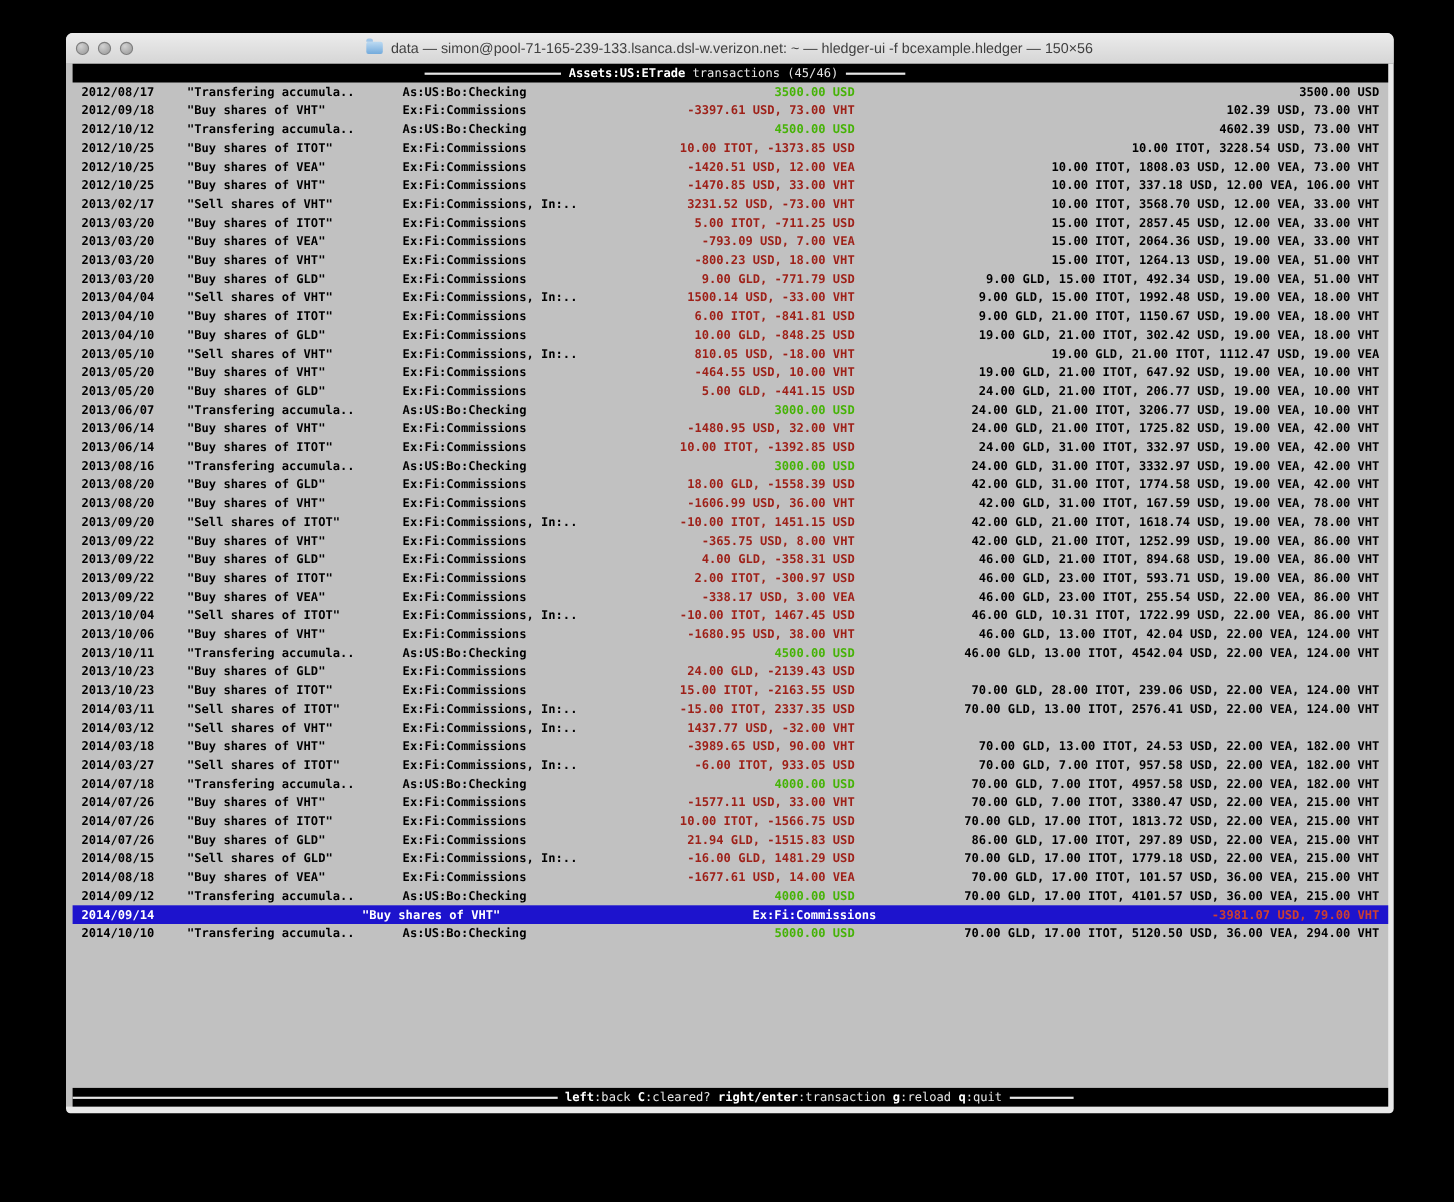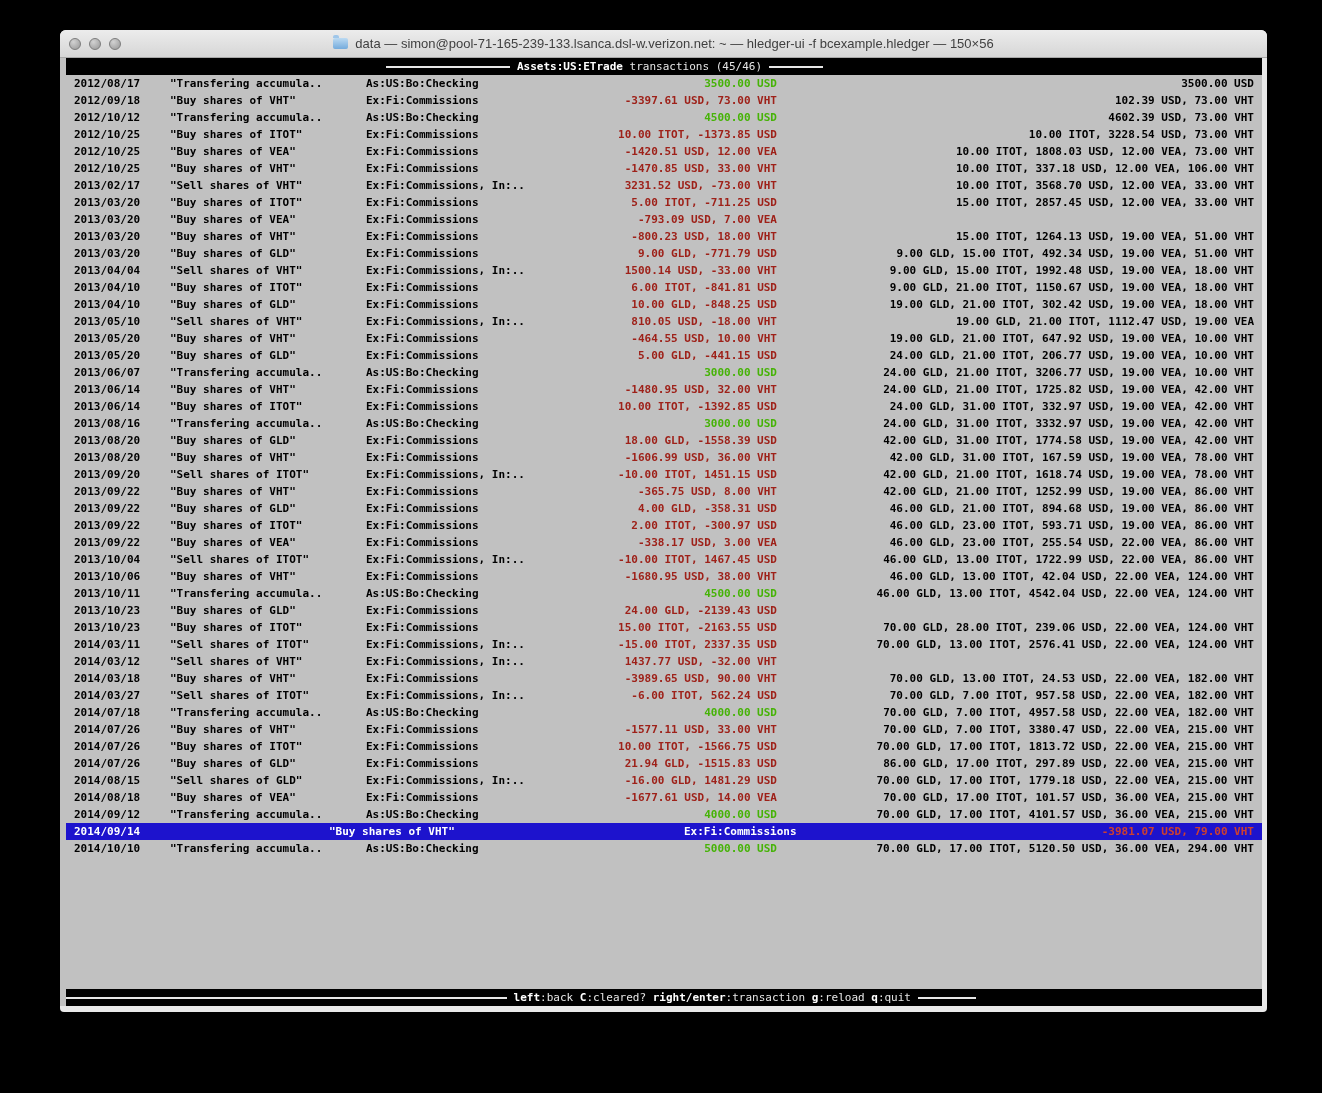--- a/index.html
+++ b/index.html
@@ -74,49 +74,49 @@
       </div>
       <div class="rows">
           <div class="row"><span class="c date">2012/08/17</span><span class="c desc">"Transfering accumula..</span><span class="c acct">As:US:Bo:Checking</span><span class="c amt green">3500.00 USD</span><span class="c bal">3500.00 USD</span></div>
           <div class="row"><span class="c date">2012/09/18</span><span class="c desc">"Buy shares of VHT"</span><span class="c acct">Ex:Fi:Commissions</span><span class="c amt red">-3397.61 USD, 73.00 VHT</span><span class="c bal">102.39 USD, 73.00 VHT</span></div>
           <div class="row"><span class="c date">2012/10/12</span><span class="c desc">"Transfering accumula..</span><span class="c acct">As:US:Bo:Checking</span><span class="c amt green">4500.00 USD</span><span class="c bal">4602.39 USD, 73.00 VHT</span></div>
           <div class="row"><span class="c date">2012/10/25</span><span class="c desc">"Buy shares of ITOT"</span><span class="c acct">Ex:Fi:Commissions</span><span class="c amt red">10.00 ITOT, -1373.85 USD</span><span class="c bal">10.00 ITOT, 3228.54 USD, 73.00 VHT</span></div>
           <div class="row"><span class="c date">2012/10/25</span><span class="c desc">"Buy shares of VEA"</span><span class="c acct">Ex:Fi:Commissions</span><span class="c amt red">-1420.51 USD, 12.00 VEA</span><span class="c bal">10.00 ITOT, 1808.03 USD, 12.00 VEA, 73.00 VHT</span></div>
           <div class="row"><span class="c date">2012/10/25</span><span class="c desc">"Buy shares of VHT"</span><span class="c acct">Ex:Fi:Commissions</span><span class="c amt red">-1470.85 USD, 33.00 VHT</span><span class="c bal">10.00 ITOT, 337.18 USD, 12.00 VEA, 106.00 VHT</span></div>
           <div class="row"><span class="c date">2013/02/17</span><span class="c desc">"Sell shares of VHT"</span><span class="c acct">Ex:Fi:Commissions, In:..</span><span class="c amt red">3231.52 USD, -73.00 VHT</span><span class="c bal">10.00 ITOT, 3568.70 USD, 12.00 VEA, 33.00 VHT</span></div>
           <div class="row"><span class="c date">2013/03/20</span><span class="c desc">"Buy shares of ITOT"</span><span class="c acct">Ex:Fi:Commissions</span><span class="c amt red">5.00 ITOT, -711.25 USD</span><span class="c bal">15.00 ITOT, 2857.45 USD, 12.00 VEA, 33.00 VHT</span></div>
-          <div class="row"><span class="c date">2013/03/20</span><span class="c desc">"Buy shares of VEA"</span><span class="c acct">Ex:Fi:Commissions</span><span class="c amt red">-793.09 USD, 7.00 VEA</span></div>
+          <div class="row"><span class="c date">2013/03/20</span><span class="c desc">"Buy shares of VEA"</span><span class="c acct">Ex:Fi:Commissions</span><span class="c amt red">-793.09 USD, 7.00 VEA</span><span class="c bal">15.00 ITOT, 2064.36 USD, 19.00 VEA, 33.00 VHT</span></div>
           <div class="row"><span class="c date">2013/03/20</span><span class="c desc">"Buy shares of VHT"</span><span class="c acct">Ex:Fi:Commissions</span><span class="c amt red">-800.23 USD, 18.00 VHT</span><span class="c bal">15.00 ITOT, 1264.13 USD, 19.00 VEA, 51.00 VHT</span></div>
           <div class="row"><span class="c date">2013/03/20</span><span class="c desc">"Buy shares of GLD"</span><span class="c acct">Ex:Fi:Commissions</span><span class="c amt red">9.00 GLD, -771.79 USD</span><span class="c bal">9.00 GLD, 15.00 ITOT, 492.34 USD, 19.00 VEA, 51.00 VHT</span></div>
           <div class="row"><span class="c date">2013/04/04</span><span class="c desc">"Sell shares of VHT"</span><span class="c acct">Ex:Fi:Commissions, In:..</span><span class="c amt red">1500.14 USD, -33.00 VHT</span><span class="c bal">9.00 GLD, 15.00 ITOT, 1992.48 USD, 19.00 VEA, 18.00 VHT</span></div>
           <div class="row"><span class="c date">2013/04/10</span><span class="c desc">"Buy shares of ITOT"</span><span class="c acct">Ex:Fi:Commissions</span><span class="c amt red">6.00 ITOT, -841.81 USD</span><span class="c bal">9.00 GLD, 21.00 ITOT, 1150.67 USD, 19.00 VEA, 18.00 VHT</span></div>
           <div class="row"><span class="c date">2013/04/10</span><span class="c desc">"Buy shares of GLD"</span><span class="c acct">Ex:Fi:Commissions</span><span class="c amt red">10.00 GLD, -848.25 USD</span><span class="c bal">19.00 GLD, 21.00 ITOT, 302.42 USD, 19.00 VEA, 18.00 VHT</span></div>
           <div class="row"><span class="c date">2013/05/10</span><span class="c desc">"Sell shares of VHT"</span><span class="c acct">Ex:Fi:Commissions, In:..</span><span class="c amt red">810.05 USD, -18.00 VHT</span><span class="c bal">19.00 GLD, 21.00 ITOT, 1112.47 USD, 19.00 VEA</span></div>
           <div class="row"><span class="c date">2013/05/20</span><span class="c desc">"Buy shares of VHT"</span><span class="c acct">Ex:Fi:Commissions</span><span class="c amt red">-464.55 USD, 10.00 VHT</span><span class="c bal">19.00 GLD, 21.00 ITOT, 647.92 USD, 19.00 VEA, 10.00 VHT</span></div>
           <div class="row"><span class="c date">2013/05/20</span><span class="c desc">"Buy shares of GLD"</span><span class="c acct">Ex:Fi:Commissions</span><span class="c amt red">5.00 GLD, -441.15 USD</span><span class="c bal">24.00 GLD, 21.00 ITOT, 206.77 USD, 19.00 VEA, 10.00 VHT</span></div>
           <div class="row"><span class="c date">2013/06/07</span><span class="c desc">"Transfering accumula..</span><span class="c acct">As:US:Bo:Checking</span><span class="c amt green">3000.00 USD</span><span class="c bal">24.00 GLD, 21.00 ITOT, 3206.77 USD, 19.00 VEA, 10.00 VHT</span></div>
           <div class="row"><span class="c date">2013/06/14</span><span class="c desc">"Buy shares of VHT"</span><span class="c acct">Ex:Fi:Commissions</span><span class="c amt red">-1480.95 USD, 32.00 VHT</span><span class="c bal">24.00 GLD, 21.00 ITOT, 1725.82 USD, 19.00 VEA, 42.00 VHT</span></div>
           <div class="row"><span class="c date">2013/06/14</span><span class="c desc">"Buy shares of ITOT"</span><span class="c acct">Ex:Fi:Commissions</span><span class="c amt red">10.00 ITOT, -1392.85 USD</span><span class="c bal">24.00 GLD, 31.00 ITOT, 332.97 USD, 19.00 VEA, 42.00 VHT</span></div>
           <div class="row"><span class="c date">2013/08/16</span><span class="c desc">"Transfering accumula..</span><span class="c acct">As:US:Bo:Checking</span><span class="c amt green">3000.00 USD</span><span class="c bal">24.00 GLD, 31.00 ITOT, 3332.97 USD, 19.00 VEA, 42.00 VHT</span></div>
           <div class="row"><span class="c date">2013/08/20</span><span class="c desc">"Buy shares of GLD"</span><span class="c acct">Ex:Fi:Commissions</span><span class="c amt red">18.00 GLD, -1558.39 USD</span><span class="c bal">42.00 GLD, 31.00 ITOT, 1774.58 USD, 19.00 VEA, 42.00 VHT</span></div>
           <div class="row"><span class="c date">2013/08/20</span><span class="c desc">"Buy shares of VHT"</span><span class="c acct">Ex:Fi:Commissions</span><span class="c amt red">-1606.99 USD, 36.00 VHT</span><span class="c bal">42.00 GLD, 31.00 ITOT, 167.59 USD, 19.00 VEA, 78.00 VHT</span></div>
           <div class="row"><span class="c date">2013/09/20</span><span class="c desc">"Sell shares of ITOT"</span><span class="c acct">Ex:Fi:Commissions, In:..</span><span class="c amt red">-10.00 ITOT, 1451.15 USD</span><span class="c bal">42.00 GLD, 21.00 ITOT, 1618.74 USD, 19.00 VEA, 78.00 VHT</span></div>
           <div class="row"><span class="c date">2013/09/22</span><span class="c desc">"Buy shares of VHT"</span><span class="c acct">Ex:Fi:Commissions</span><span class="c amt red">-365.75 USD, 8.00 VHT</span><span class="c bal">42.00 GLD, 21.00 ITOT, 1252.99 USD, 19.00 VEA, 86.00 VHT</span></div>
           <div class="row"><span class="c date">2013/09/22</span><span class="c desc">"Buy shares of GLD"</span><span class="c acct">Ex:Fi:Commissions</span><span class="c amt red">4.00 GLD, -358.31 USD</span><span class="c bal">46.00 GLD, 21.00 ITOT, 894.68 USD, 19.00 VEA, 86.00 VHT</span></div>
           <div class="row"><span class="c date">2013/09/22</span><span class="c desc">"Buy shares of ITOT"</span><span class="c acct">Ex:Fi:Commissions</span><span class="c amt red">2.00 ITOT, -300.97 USD</span><span class="c bal">46.00 GLD, 23.00 ITOT, 593.71 USD, 19.00 VEA, 86.00 VHT</span></div>
           <div class="row"><span class="c date">2013/09/22</span><span class="c desc">"Buy shares of VEA"</span><span class="c acct">Ex:Fi:Commissions</span><span class="c amt red">-338.17 USD, 3.00 VEA</span><span class="c bal">46.00 GLD, 23.00 ITOT, 255.54 USD, 22.00 VEA, 86.00 VHT</span></div>
-          <div class="row"><span class="c date">2013/10/04</span><span class="c desc">"Sell shares of ITOT"</span><span class="c acct">Ex:Fi:Commissions, In:..</span><span class="c amt red">-10.00 ITOT, 1467.45 USD</span><span class="c bal">46.00 GLD, 13.00 ITOT, 1722.99 USD, 22.00 VEA, 86.00 VHT</span></div>
+          <div class="row"><span class="c date">2013/10/04</span><span class="c desc">"Sell shares of ITOT"</span><span class="c acct">Ex:Fi:Commissions, In:..</span><span class="c amt red">-10.00 ITOT, 1467.45 USD</span><span class="c bal">46.00 GLD, 10.31 ITOT, 1722.99 USD, 22.00 VEA, 86.00 VHT</span></div>
           <div class="row"><span class="c date">2013/10/06</span><span class="c desc">"Buy shares of VHT"</span><span class="c acct">Ex:Fi:Commissions</span><span class="c amt red">-1680.95 USD, 38.00 VHT</span><span class="c bal">46.00 GLD, 13.00 ITOT, 42.04 USD, 22.00 VEA, 124.00 VHT</span></div>
           <div class="row"><span class="c date">2013/10/11</span><span class="c desc">"Transfering accumula..</span><span class="c acct">As:US:Bo:Checking</span><span class="c amt green">4500.00 USD</span><span class="c bal">46.00 GLD, 13.00 ITOT, 4542.04 USD, 22.00 VEA, 124.00 VHT</span></div>
           <div class="row"><span class="c date">2013/10/23</span><span class="c desc">"Buy shares of GLD"</span><span class="c acct">Ex:Fi:Commissions</span><span class="c amt red">24.00 GLD, -2139.43 USD</span></div>
           <div class="row"><span class="c date">2013/10/23</span><span class="c desc">"Buy shares of ITOT"</span><span class="c acct">Ex:Fi:Commissions</span><span class="c amt red">15.00 ITOT, -2163.55 USD</span><span class="c bal">70.00 GLD, 28.00 ITOT, 239.06 USD, 22.00 VEA, 124.00 VHT</span></div>
           <div class="row"><span class="c date">2014/03/11</span><span class="c desc">"Sell shares of ITOT"</span><span class="c acct">Ex:Fi:Commissions, In:..</span><span class="c amt red">-15.00 ITOT, 2337.35 USD</span><span class="c bal">70.00 GLD, 13.00 ITOT, 2576.41 USD, 22.00 VEA, 124.00 VHT</span></div>
           <div class="row"><span class="c date">2014/03/12</span><span class="c desc">"Sell shares of VHT"</span><span class="c acct">Ex:Fi:Commissions, In:..</span><span class="c amt red">1437.77 USD, -32.00 VHT</span></div>
           <div class="row"><span class="c date">2014/03/18</span><span class="c desc">"Buy shares of VHT"</span><span class="c acct">Ex:Fi:Commissions</span><span class="c amt red">-3989.65 USD, 90.00 VHT</span><span class="c bal">70.00 GLD, 13.00 ITOT, 24.53 USD, 22.00 VEA, 182.00 VHT</span></div>
-          <div class="row"><span class="c date">2014/03/27</span><span class="c desc">"Sell shares of ITOT"</span><span class="c acct">Ex:Fi:Commissions, In:..</span><span class="c amt red">-6.00 ITOT, 562.24 USD</span><span class="c bal">70.00 GLD, 7.00 ITOT, 957.58 USD, 22.00 VEA, 182.00 VHT</span></div>
+          <div class="row"><span class="c date">2014/03/27</span><span class="c desc">"Sell shares of ITOT"</span><span class="c acct">Ex:Fi:Commissions, In:..</span><span class="c amt red">-6.00 ITOT, 933.05 USD</span><span class="c bal">70.00 GLD, 7.00 ITOT, 957.58 USD, 22.00 VEA, 182.00 VHT</span></div>
           <div class="row"><span class="c date">2014/07/18</span><span class="c desc">"Transfering accumula..</span><span class="c acct">As:US:Bo:Checking</span><span class="c amt green">4000.00 USD</span><span class="c bal">70.00 GLD, 7.00 ITOT, 4957.58 USD, 22.00 VEA, 182.00 VHT</span></div>
           <div class="row"><span class="c date">2014/07/26</span><span class="c desc">"Buy shares of VHT"</span><span class="c acct">Ex:Fi:Commissions</span><span class="c amt red">-1577.11 USD, 33.00 VHT</span><span class="c bal">70.00 GLD, 7.00 ITOT, 3380.47 USD, 22.00 VEA, 215.00 VHT</span></div>
           <div class="row"><span class="c date">2014/07/26</span><span class="c desc">"Buy shares of ITOT"</span><span class="c acct">Ex:Fi:Commissions</span><span class="c amt red">10.00 ITOT, -1566.75 USD</span><span class="c bal">70.00 GLD, 17.00 ITOT, 1813.72 USD, 22.00 VEA, 215.00 VHT</span></div>
           <div class="row"><span class="c date">2014/07/26</span><span class="c desc">"Buy shares of GLD"</span><span class="c acct">Ex:Fi:Commissions</span><span class="c amt red">21.94 GLD, -1515.83 USD</span><span class="c bal">86.00 GLD, 17.00 ITOT, 297.89 USD, 22.00 VEA, 215.00 VHT</span></div>
           <div class="row"><span class="c date">2014/08/15</span><span class="c desc">"Sell shares of GLD"</span><span class="c acct">Ex:Fi:Commissions, In:..</span><span class="c amt red">-16.00 GLD, 1481.29 USD</span><span class="c bal">70.00 GLD, 17.00 ITOT, 1779.18 USD, 22.00 VEA, 215.00 VHT</span></div>
           <div class="row"><span class="c date">2014/08/18</span><span class="c desc">"Buy shares of VEA"</span><span class="c acct">Ex:Fi:Commissions</span><span class="c amt red">-1677.61 USD, 14.00 VEA</span><span class="c bal">70.00 GLD, 17.00 ITOT, 101.57 USD, 36.00 VEA, 215.00 VHT</span></div>
           <div class="row"><span class="c date">2014/09/12</span><span class="c desc">"Transfering accumula..</span><span class="c acct">As:US:Bo:Checking</span><span class="c amt green">4000.00 USD</span><span class="c bal">70.00 GLD, 17.00 ITOT, 4101.57 USD, 36.00 VEA, 215.00 VHT</span></div>
           <div class="row selected"><span class="c date">2014/09/14</span><span class="c desc">"Buy shares of VHT"</span><span class="c acct">Ex:Fi:Commissions</span><span class="c amt red">-3981.07 USD, 79.00 VHT</span></div>
           <div class="row"><span class="c date">2014/10/10</span><span class="c desc">"Transfering accumula..</span><span class="c acct">As:US:Bo:Checking</span><span class="c amt green">5000.00 USD</span><span class="c bal">70.00 GLD, 17.00 ITOT, 5120.50 USD, 36.00 VEA, 294.00 VHT</span></div>
         </div>

